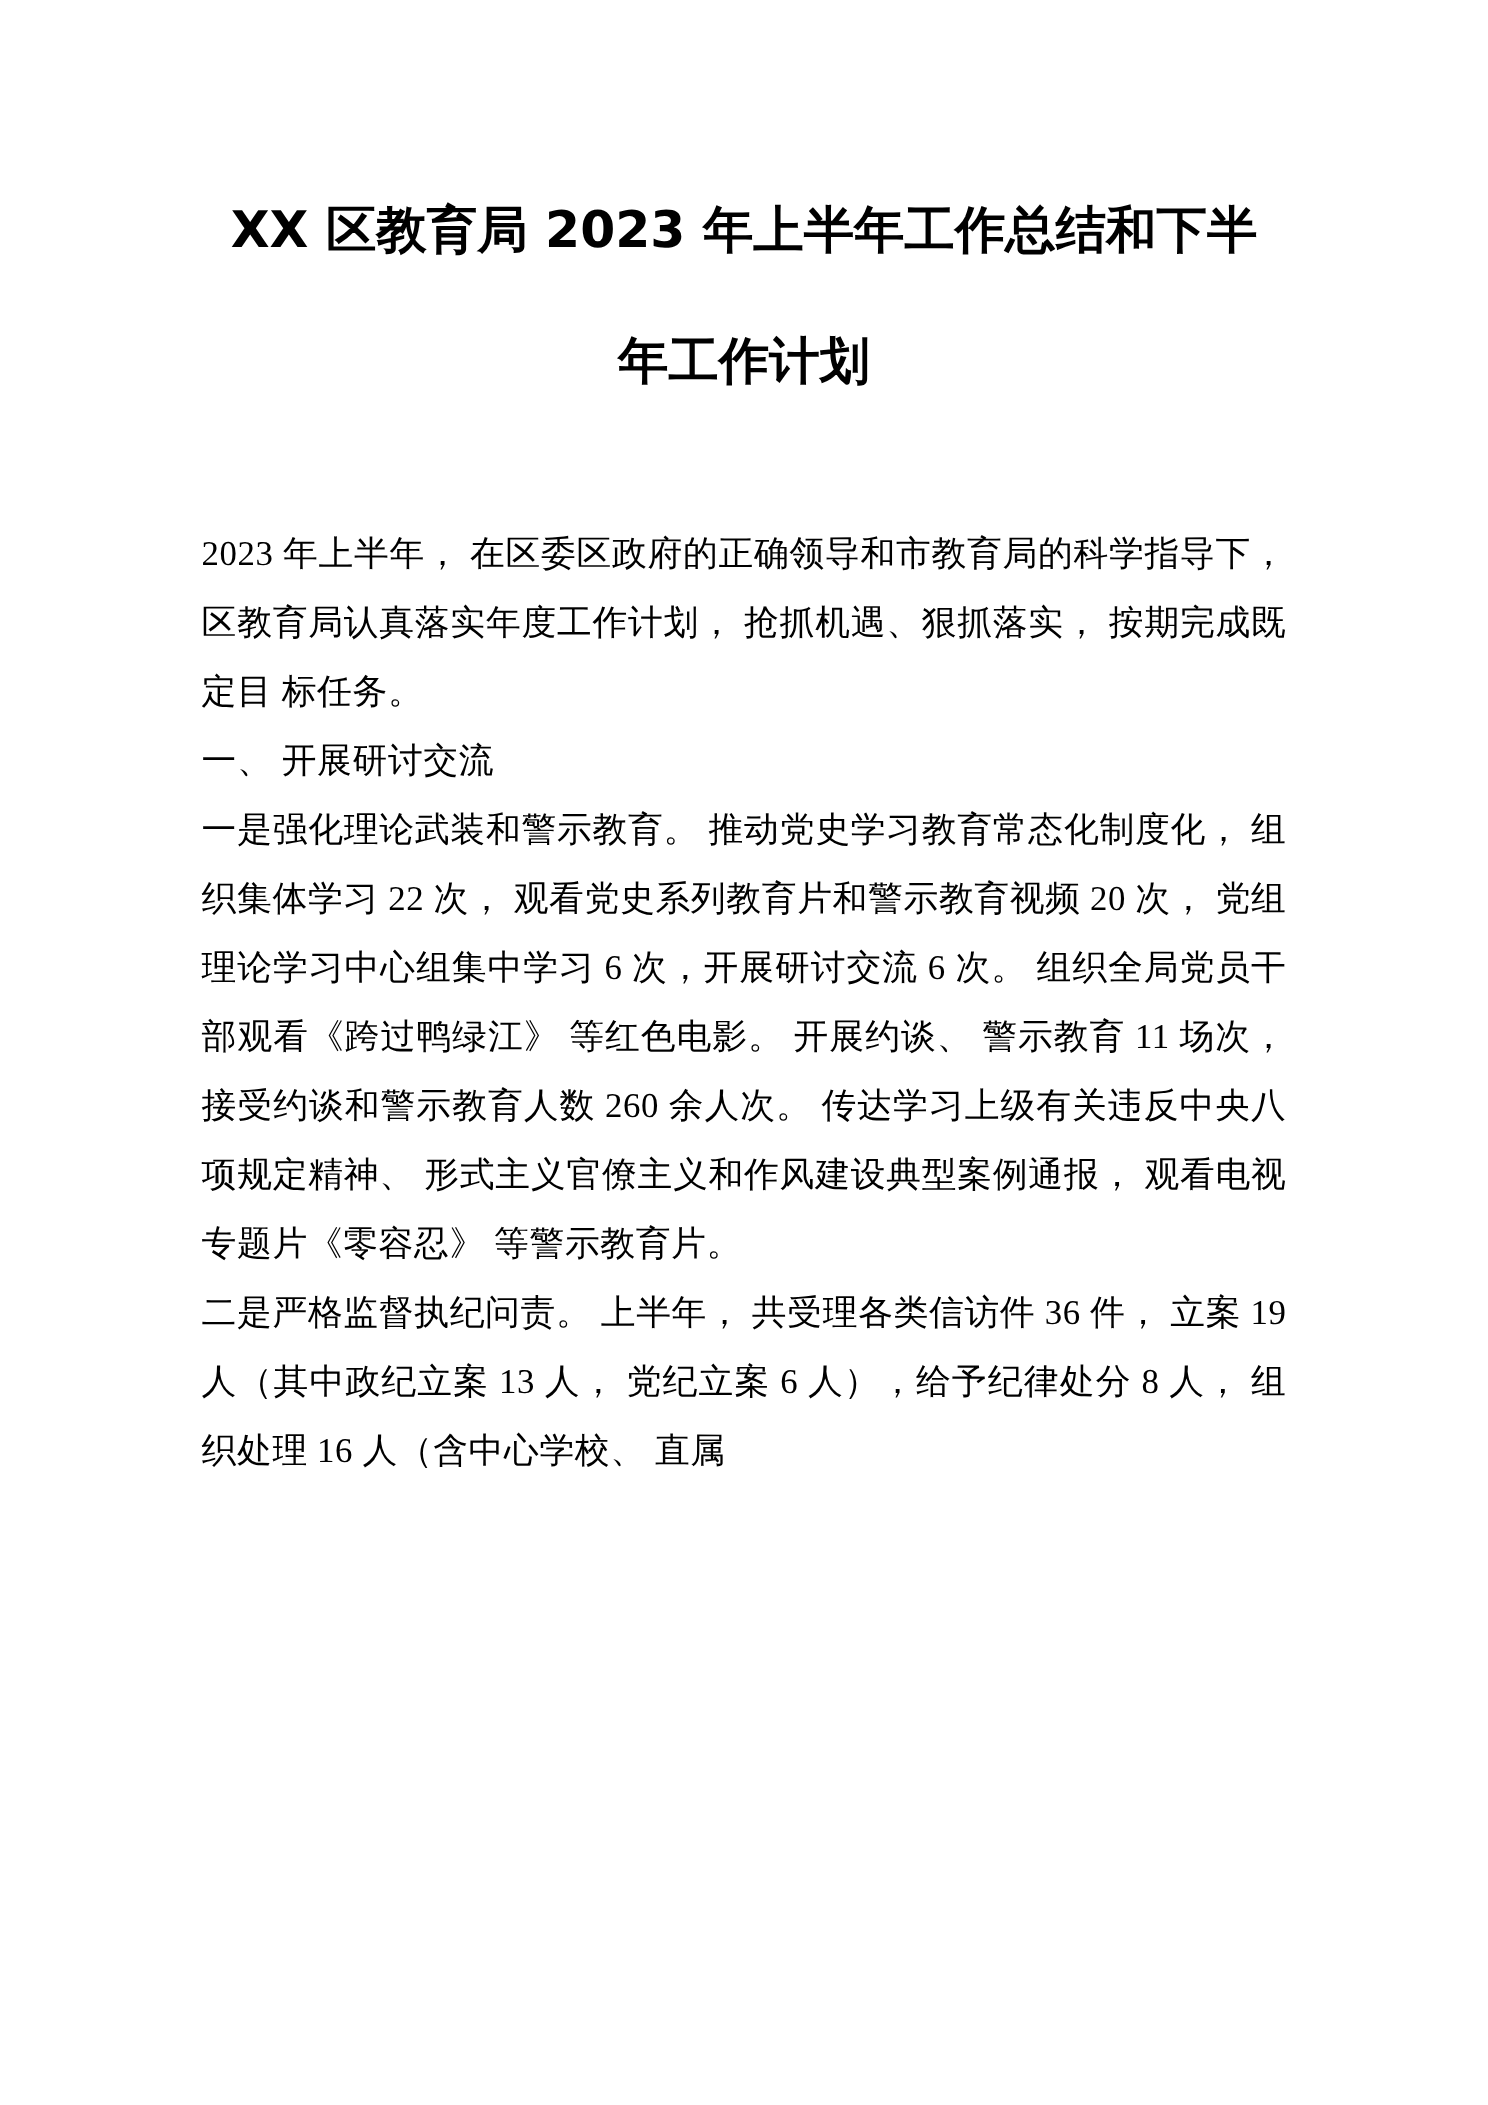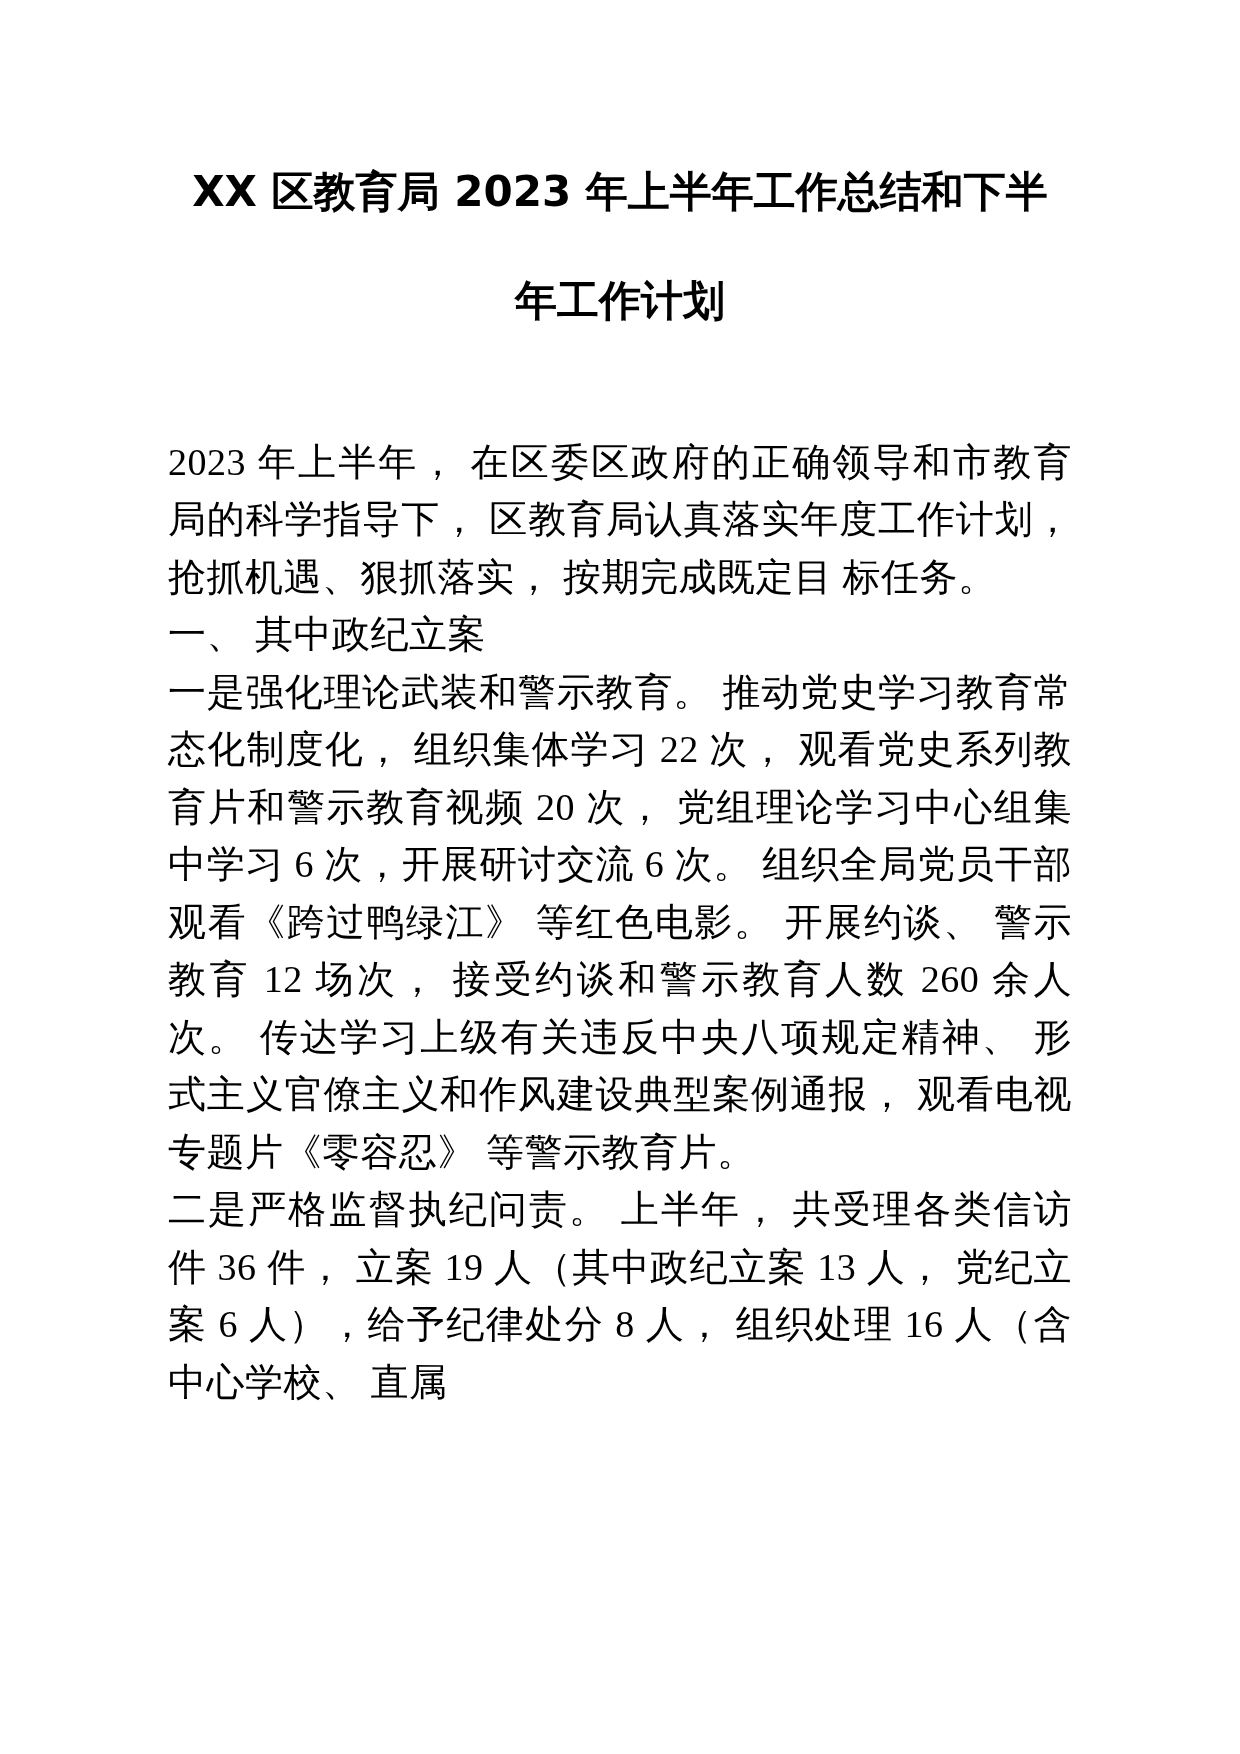--- a/index.html
+++ b/index.html
@@ -26,21 +26,21 @@
   }
   .title-line {
     display: block;
     line-height: 1.45;
   }
   .title-line + .title-line {
     margin-top: 48px;
   }
   .doc-body {
     margin-top: 102px;
-    font-size: 38px;
+    font-size: 29px;
     color: #000000;
   }
   .doc-body p {
     line-height: 57.5px;
     text-align: justify;
     word-break: break-all;
     letter-spacing: 0.5px;
   }
 </style>
 </head>
@@ -48,18 +48,18 @@
 
 <div class="page">
 
   <h1 class="doc-title">
     <span class="title-line">XX 区教育局 2023 年上半年工作总结和下半</span>
     <span class="title-line">年工作计划</span>
   </h1>
 
   <div class="doc-body">
     <p>2023 年上半年， 在区委区政府的正确领导和市教育局的科学指导下， 区教育局认真落实年度工作计划， 抢抓机遇、狠抓落实， 按期完成既定目 标任务。</p>
-    <p>一、 其中政纪立案</p>
-    <p>一是强化理论武装和警示教育。 推动党史学习教育常态化制度化， 组织集体学习 22 次， 观看党史系列教育片和警示教育视频 20 次， 党组理论学习中心组集中学习 6 次，开展研讨交流 6 次。 组织全局党员干部观看《跨过鸭绿江》 等红色电影。 开展约谈、 警示教育 12 场次， 接受约谈和警示教育人数 260 余人次。 传达学习上级有关违反中央八项规定精神、 形式主义官僚主义和作风建设典型案例通报， 观看电视专题片《零容忍》 等警示教育片。</p>
+    <p>一、 开展研讨交流</p>
+    <p>一是强化理论武装和警示教育。 推动党史学习教育常态化制度化， 组织集体学习 22 次， 观看党史系列教育片和警示教育视频 20 次， 党组理论学习中心组集中学习 6 次，开展研讨交流 6 次。 组织全局党员干部观看《跨过鸭绿江》 等红色电影。 开展约谈、 警示教育 11 场次， 接受约谈和警示教育人数 260 余人次。 传达学习上级有关违反中央八项规定精神、 形式主义官僚主义和作风建设典型案例通报， 观看电视专题片《零容忍》 等警示教育片。</p>
     <p>二是严格监督执纪问责。 上半年， 共受理各类信访件 36 件， 立案 19 人（其中政纪立案 13 人， 党纪立案 6 人），给予纪律处分 8 人， 组织处理 16 人（含中心学校、 直属</p>
   </div>
 
 </div>
 
 </body></html>

